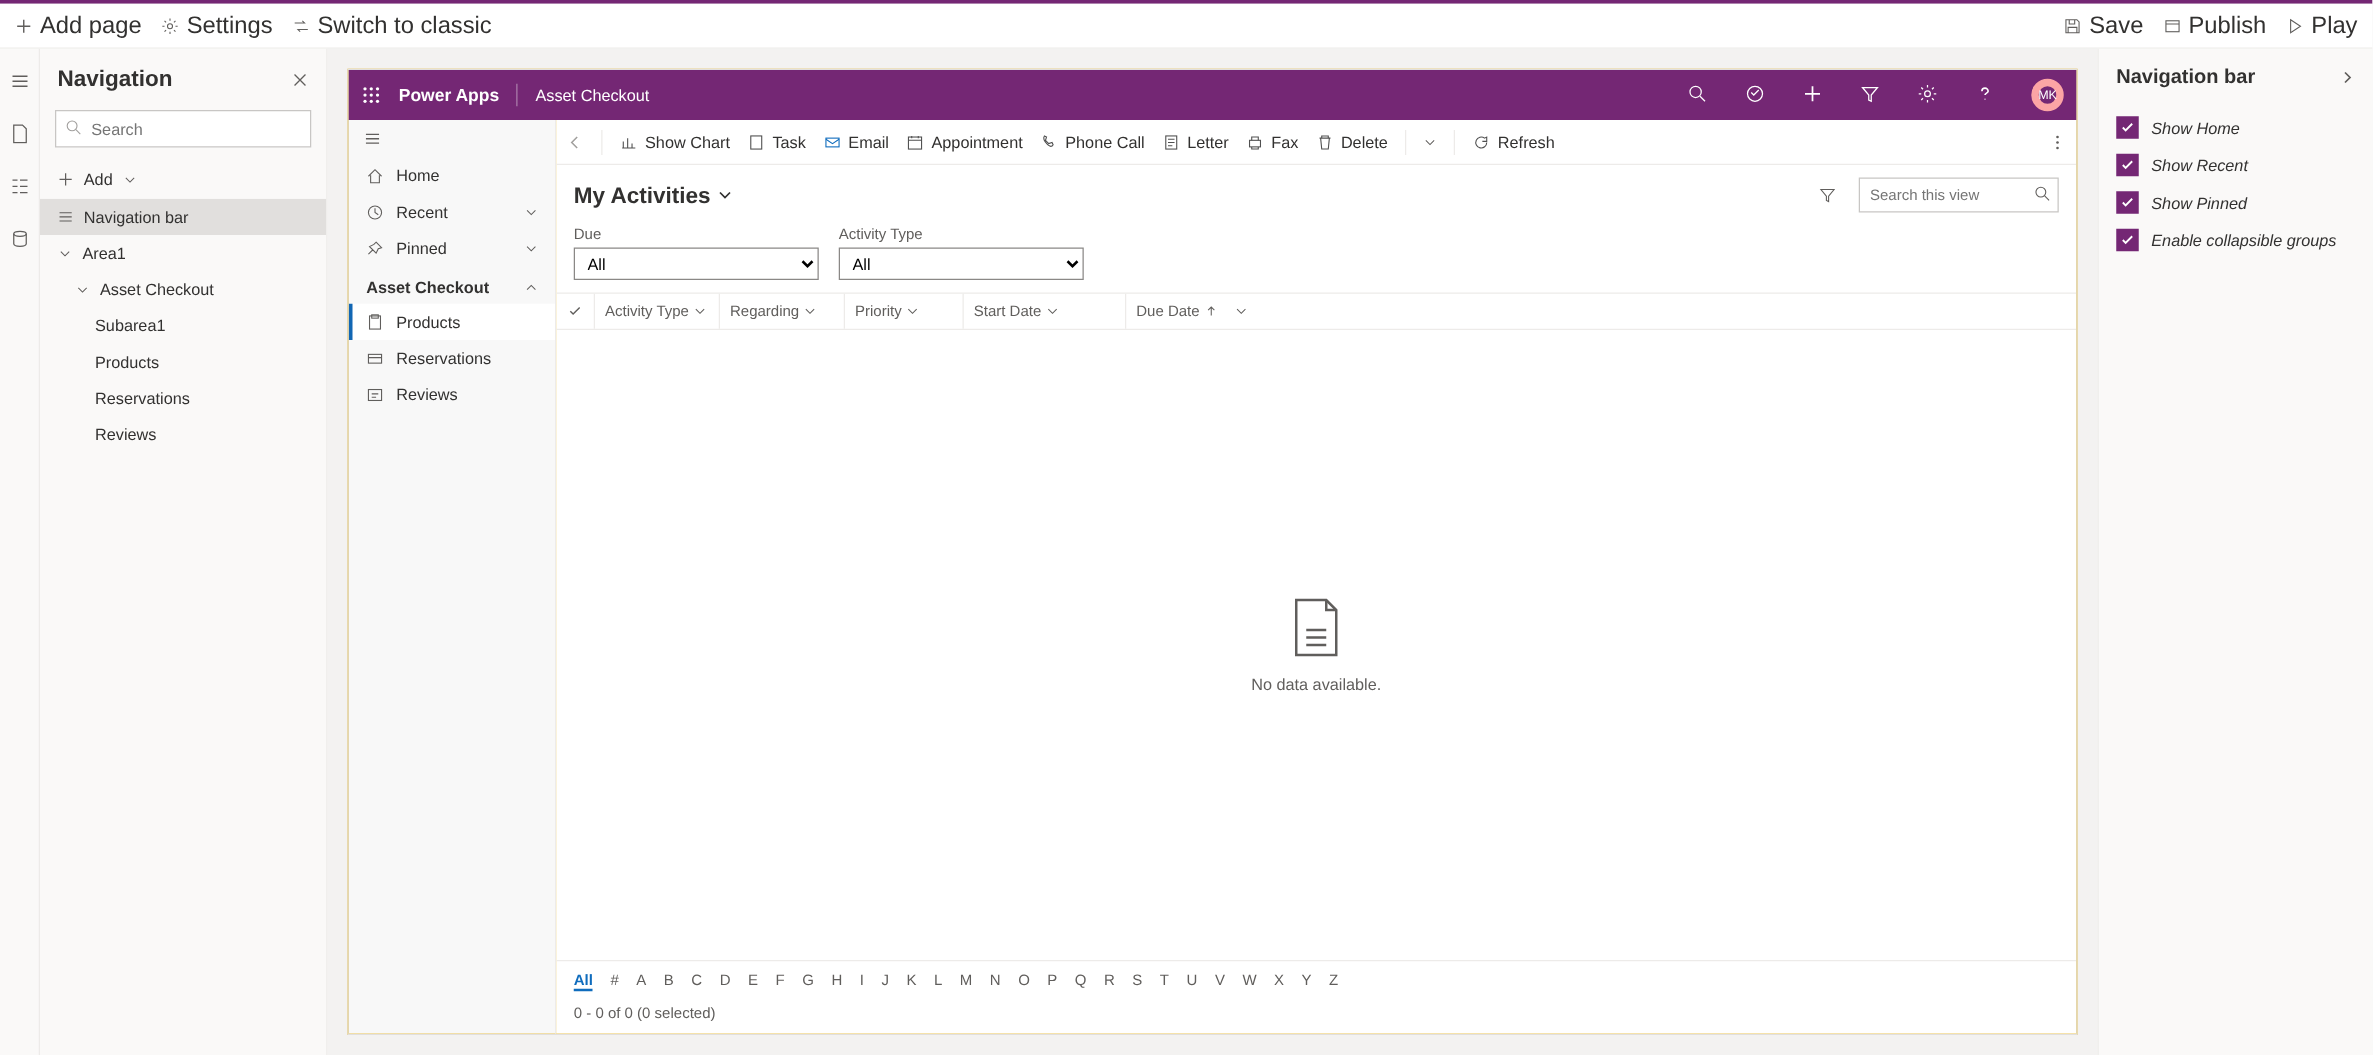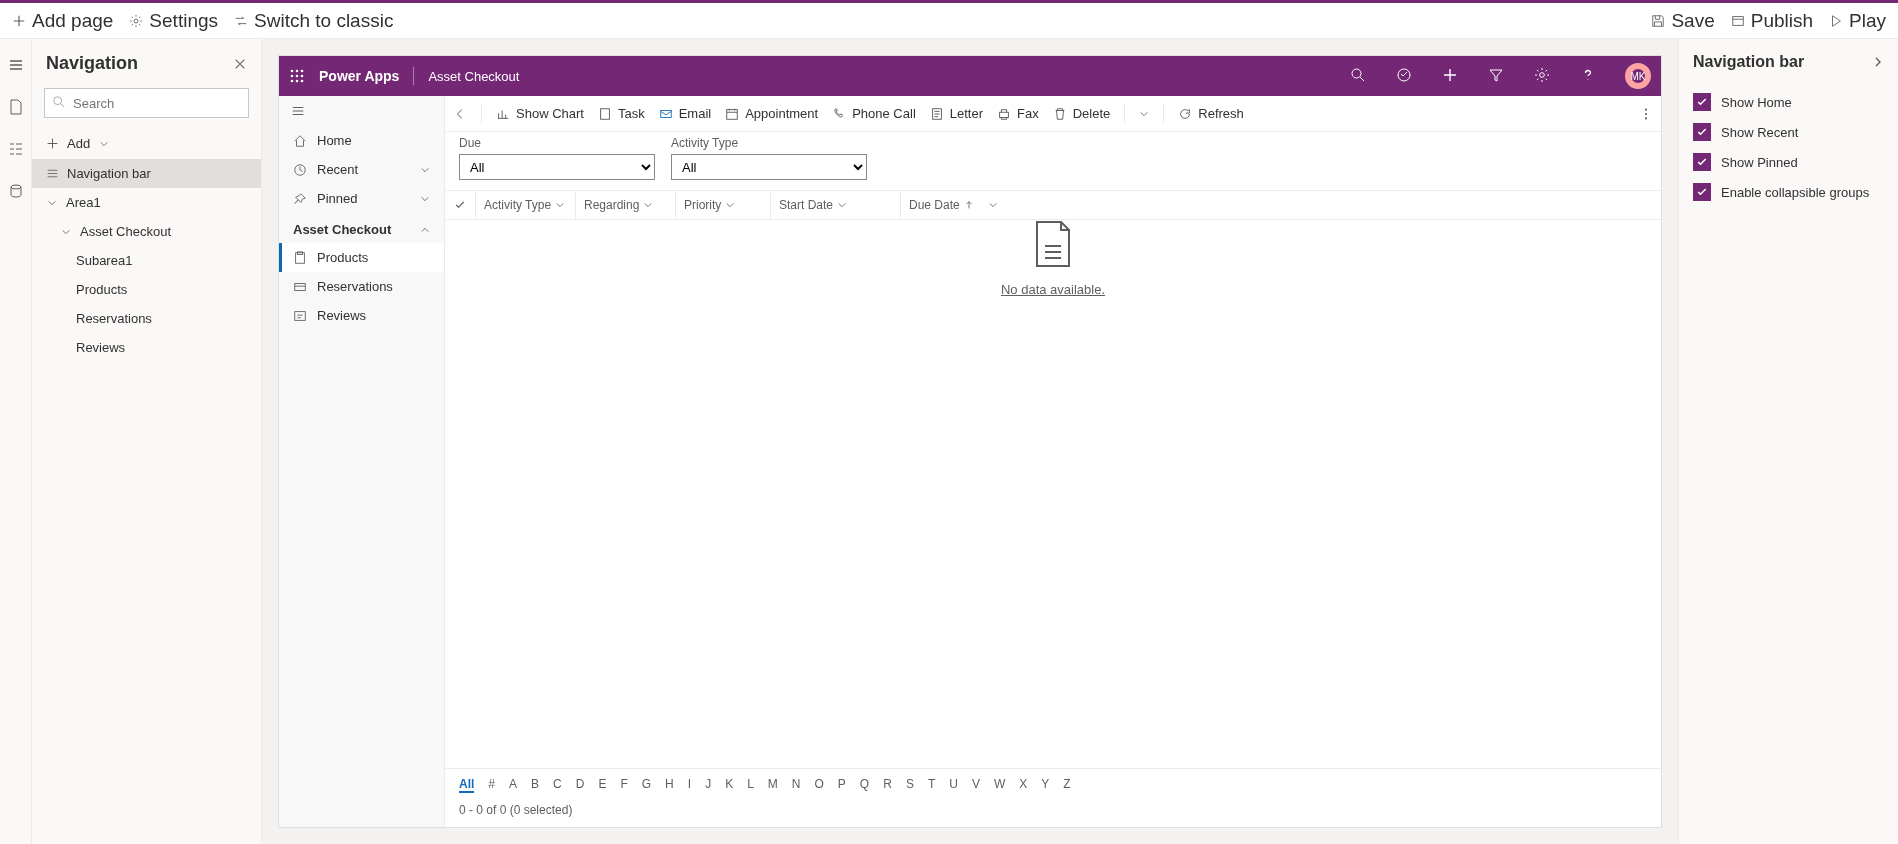--- a/index.html
+++ b/index.html
@@ -57,30 +57,30 @@
 .viewsearch input { width: 160px; height: 28px; border: 1px solid #c8c6c4; padding: 0 28px 0 8px; font-size: 12px; }
 .viewsearch .sico { position: absolute; right: 6px; top: 6px; color: #605e5c; }
 .filters { display: flex; gap: 16px; padding: 4px 14px 10px; }
 .fgroup { display: flex; flex-direction: column; gap: 4px; }
 .fgroup label { font-size: 12px; color: #605e5c; }
 .fgroup select { width: 196px; height: 26px; border: 1px solid #8a8886; padding: 0 6px; font-size: 13px; background: #fff; }
 .gridhead { display: flex; align-items: center; border-top: 1px solid #edebe9; border-bottom: 1px solid #edebe9; height: 30px; font-size: 12px; color: #605e5c; }
 .gh-cell { display: flex; align-items: center; gap: 4px; padding: 0 8px; border-left: 1px solid #edebe9; height: 100%; cursor: pointer; }
 .gh-cell:first-child { border-left: none; }
 .gh-cell .dchev { width: 10px; height: 10px; }
-.empty { flex: 1; display: flex; flex-direction: column; align-items: center; color: #605e5c; gap: 14px; text-decoration: underline; }
+.empty { flex: 1; display: flex; flex-direction: column; align-items: center; justify-content: center; color: #605e5c; gap: 14px; }
 .empty .eico { width: 40px; height: 48px; }
 .alpha { display: flex; gap: 14px; padding: 8px 14px 4px; font-size: 12px; color: #605e5c; border-top: 1px solid #edebe9; }
 .alpha span { cursor: pointer; }
 .alpha .act { color: #0f6cbd; border-bottom: 2px solid #0f6cbd; font-weight: 600; }
 .status { padding: 6px 14px 10px; font-size: 12px; color: #605e5c; }
 .right-panel { width: 220px; background: #faf9f8; border-left: 1px solid #edebe9; padding: 14px 14px; }
 .rp-head { display: flex; align-items: center; justify-content: space-between; margin-bottom: 16px; }
 .rp-head h2 { font-size: 16px; font-weight: 600; }
-.chkrow { display: flex; align-items: center; gap: 10px; padding: 6px 0; cursor: pointer; }
+.chkrow { display: flex; align-items: center; gap: 10px; padding: 6px 0; cursor: pointer; font-style: italic; }
 .chkbox { width: 18px; height: 18px; background: #742774; display: flex; align-items: center; justify-content: center; color: #fff; }
 svg { display: block; }
 </style>
 </head>
 <body>
 
 <div class="topbar-accent"></div>
 
 <div class="toolbar-top">
   <div class="tb-btn">
@@ -463,20 +463,45 @@
             <span style="flex:1"></span>
             <span class="cbtn">
                 <svg viewBox="0 0 16 16" width="14" height="14">
                   <circle cx="8" cy="3" r="1.2" fill="#605e5c"></circle>
                   <circle cx="8" cy="8" r="1.2" fill="#605e5c"></circle>
                   <circle cx="8" cy="13" r="1.2" fill="#605e5c"></circle>
                 </svg>
               </span>
           </div>
 
+          <div class="view-row">
+            <div class="view-title">
+              <span>My Activities</span>
+              <span>
+                  <svg viewBox="0 0 12 12" width="12" height="12">
+                    <path d="M2 4l4 4 4-4" fill="none" stroke="#323130" stroke-width="1.4"></path>
+                  </svg>
+                </span>
+            </div>
+            <span class="sp"></span>
+            <span class="filter-ico">
+                <svg viewBox="0 0 16 16" width="14" height="14">
+                  <path d="M2 3h12l-5 6v5l-2-1v-4z" fill="none" stroke="currentColor"></path>
+                </svg>
+              </span>
+            <div class="viewsearch">
+              <input type="text" placeholder="Search this view" style="">
+              <span class="sico">
+                  <svg viewBox="0 0 16 16" width="14" height="14">
+                    <circle cx="6.5" cy="6.5" r="4.5" fill="none" stroke="currentColor"></circle>
+                    <path d="M10 10l4 4" stroke="currentColor"></path>
+                  </svg>
+                </span>
+            </div>
+          </div>
 
           <div class="filters">
             <div class="fgroup">
               <label>Due</label>
               <select><option>All</option></select>
             </div>
             <div class="fgroup">
               <label>Activity Type</label>
               <select><option>All</option></select>
             </div>

